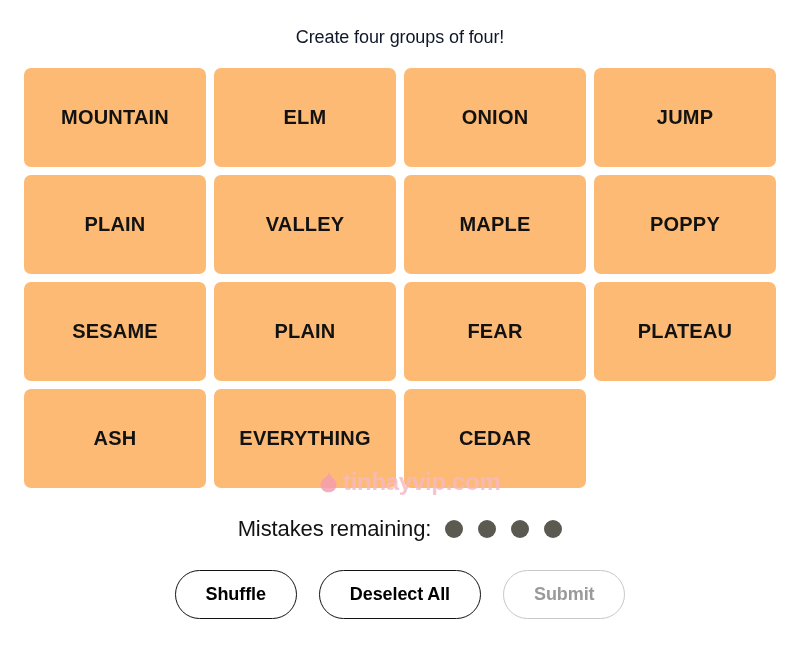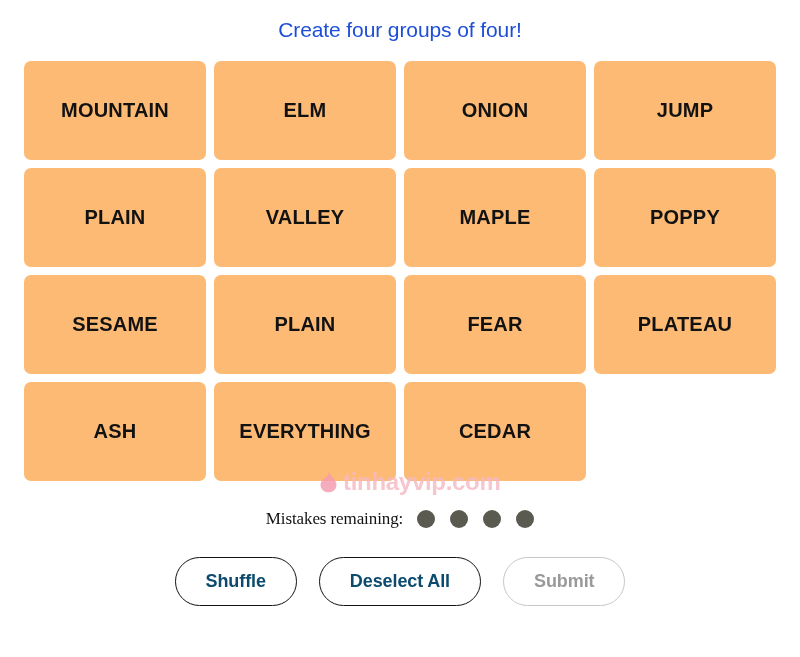--- a/index.html
+++ b/index.html
@@ -21,24 +21,24 @@
     width: 800px;
     height: 657px;
     box-sizing: border-box;
     display: flex;
     flex-direction: column;
     align-items: center;
   }
 
   
   .title {
-    margin-top: 17px;
-    font-size: 21px;
+    margin-top: 24px;
+    font-size: 18px;
     font-weight: 400;
-    color: #1d4ed8;
+    color: #0f172a;
     letter-spacing: -0.1px;
     line-height: 26px;
     text-align: center;
   }
 
   
   .grid {
     margin-top: 18px;
     width: 752px;
     display: grid;
@@ -90,25 +90,24 @@
 
   
   .mistakes-row {
     margin-top: 28px;
     display: flex;
     align-items: center;
     justify-content: center;
     gap: 14px;
   }
   .mistakes-label {
-    font-size: 17px;
+    font-size: 22px;
     color: #121212;
     font-weight: 400;
     letter-spacing: -0.1px;
-    font-family: Liberation Serif, serif;
   }
   .dots {
     display: flex;
     gap: 15px;
     align-items: center;
   }
   .dot {
     width: 18px;
     height: 18px;
     border-radius: 50%;
@@ -122,21 +121,21 @@
     display: flex;
     align-items: center;
     justify-content: center;
     gap: 22px;
   }
   .btn {
     border-radius: 30px;
     background: #ffffff;
     font-size: 18px;
     font-weight: bold;
-    color: #0c4a6e;
+    color: #000000;
     border: 1.6px solid #121212;
     height: 49px;
     padding: 0 30px;
     display: flex;
     align-items: center;
     justify-content: center;
     cursor: pointer;
     font-family: "Liberation Sans", sans-serif;
     letter-spacing: -0.1px;
     box-sizing: border-box;

